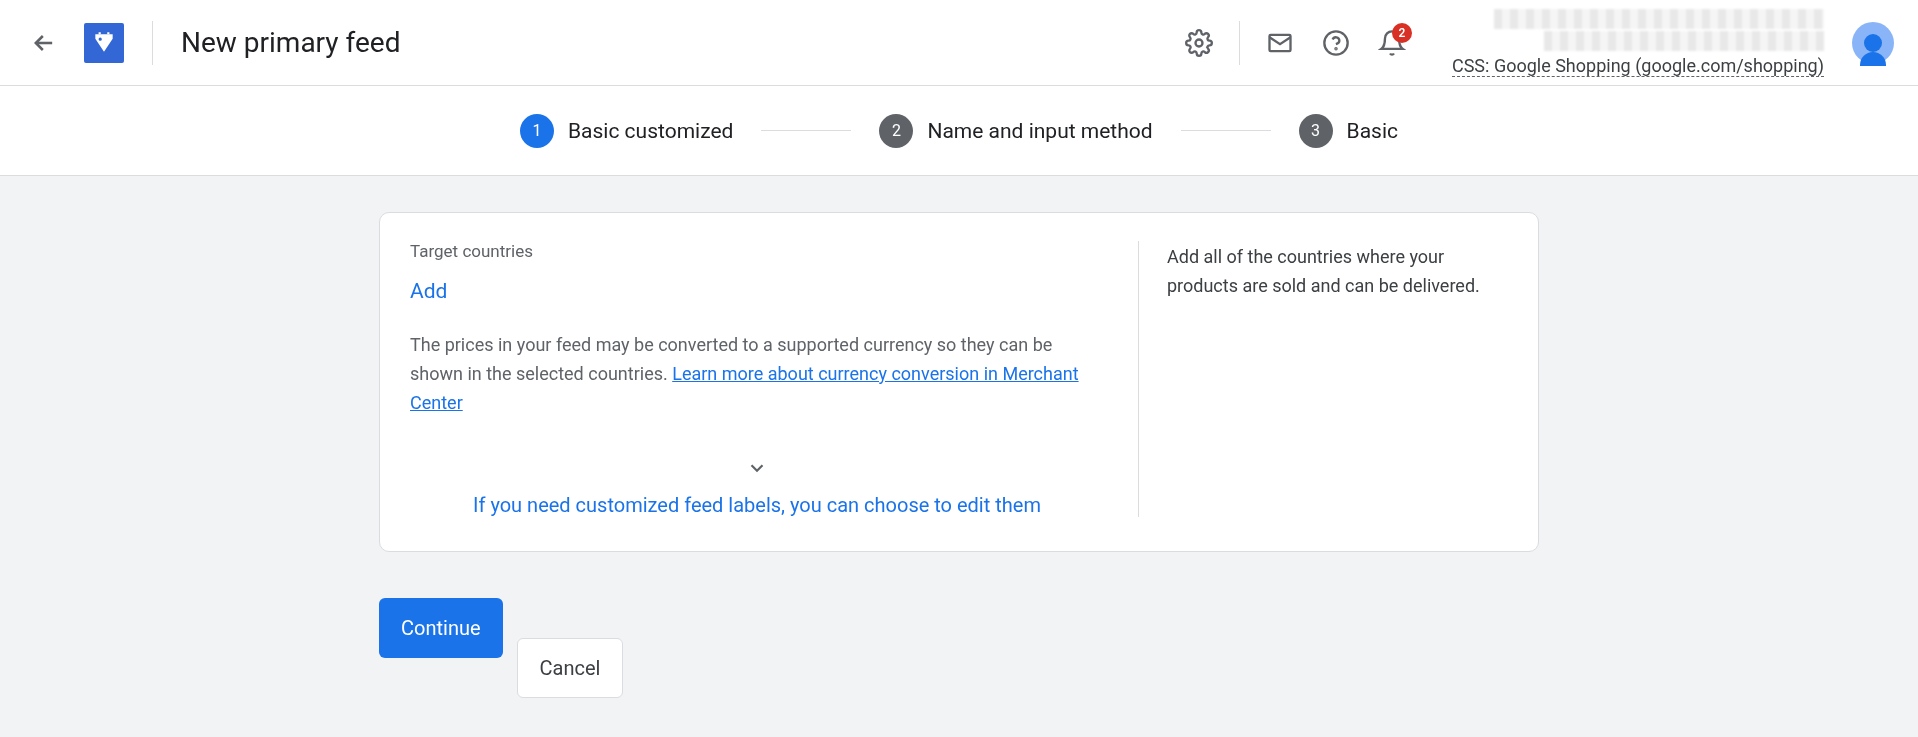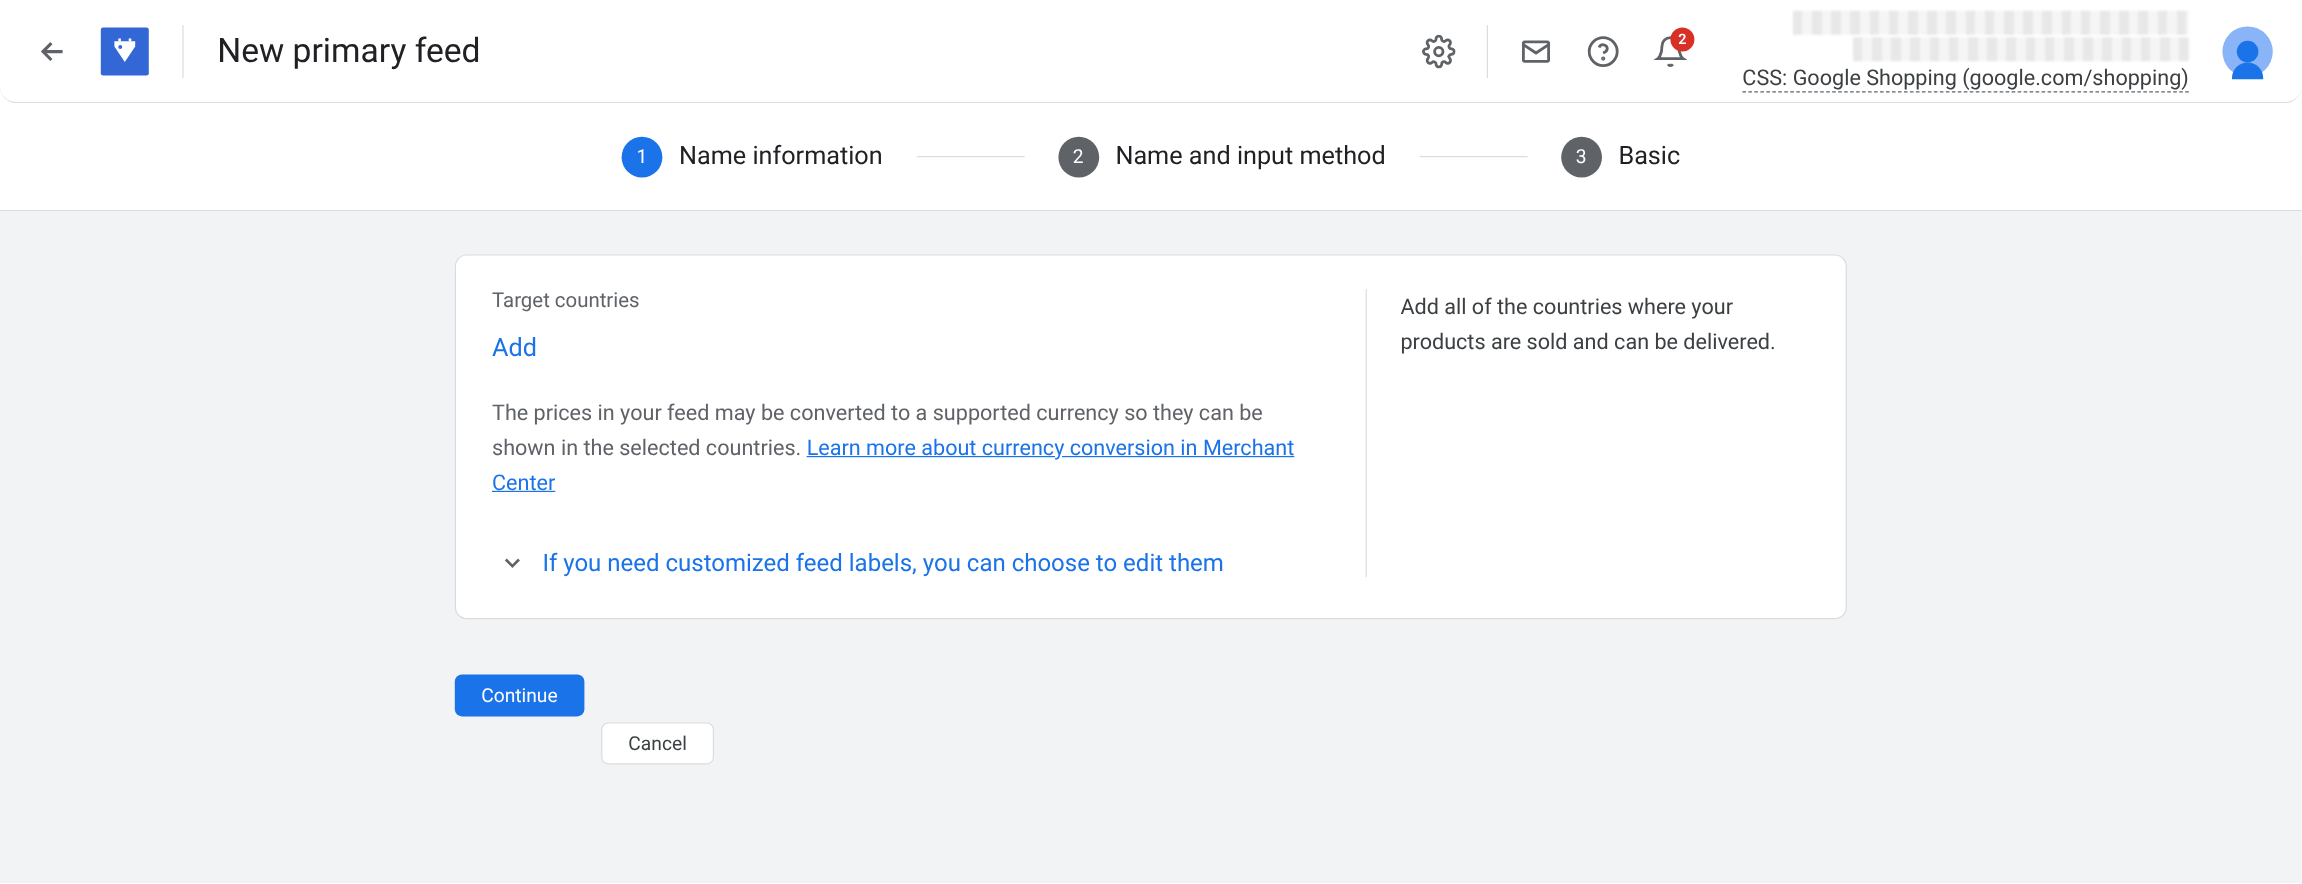--- a/index.html
+++ b/index.html
@@ -12,21 +12,20 @@
       background: #fff;
       color: #202124;
     }
     .header {
       display: flex;
       align-items: center;
       height: 86px;
       padding: 0 24px;
       border-bottom: 1px solid #dadce0;
       background: #fff;
-      border-radius: 14px;
     }
     .header-left {
       display: flex;
       align-items: center;
       gap: 20px;
     }
     .back-btn {
       display: flex;
       align-items: center;
       justify-content: center;
@@ -226,20 +225,21 @@
       color: #1a73e8;
       text-decoration: underline;
       cursor: pointer;
     }
     .expander {
       display: flex;
       align-items: center;
       gap: 14px;
       cursor: pointer;
       margin-left: 6px;
+      flex-direction: column;
     }
     .expander-text {
       font-size: 20px;
       color: #1a73e8;
     }
     .chevron {
       color: #5f6368;
     }
     .side-text {
       font-size: 18px;
@@ -248,24 +248,24 @@
       margin-bottom: 6px;
     }
 
     .actions {
       width: 1160px;
       margin: 46px auto 0;
       display: flex;
       gap: 14px;
     }
     .btn {
-      height: 35px;
+      height: 60px;
       padding: 0 22px;
       border-radius: 6px;
-      font-size: 16px;
+      font-size: 20px;
       cursor: pointer;
       display: flex;
       align-items: center;
       border: none;
     }
     .btn-primary {
       background: #1a73e8;
       color: #fff;
     }
     .btn-secondary {
@@ -330,21 +330,21 @@
     </div>
     <div class="avatar">
       <div class="avatar-inner"></div>
     </div>
   </div>
 </div>
 
 <div class="stepper-bar">
   <div class="step">
     <div class="step-circle active">1</div>
-    <div class="step-label">Name information</div>
+    <div class="step-label">Basic customized</div>
   </div>
   <div class="step-line"></div>
   <div class="step">
     <div class="step-circle">2</div>
     <div class="step-label">Name and input method</div>
   </div>
   <div class="step-line"></div>
   <div class="step">
     <div class="step-circle">3</div>
     <div class="step-label">Basic</div>

